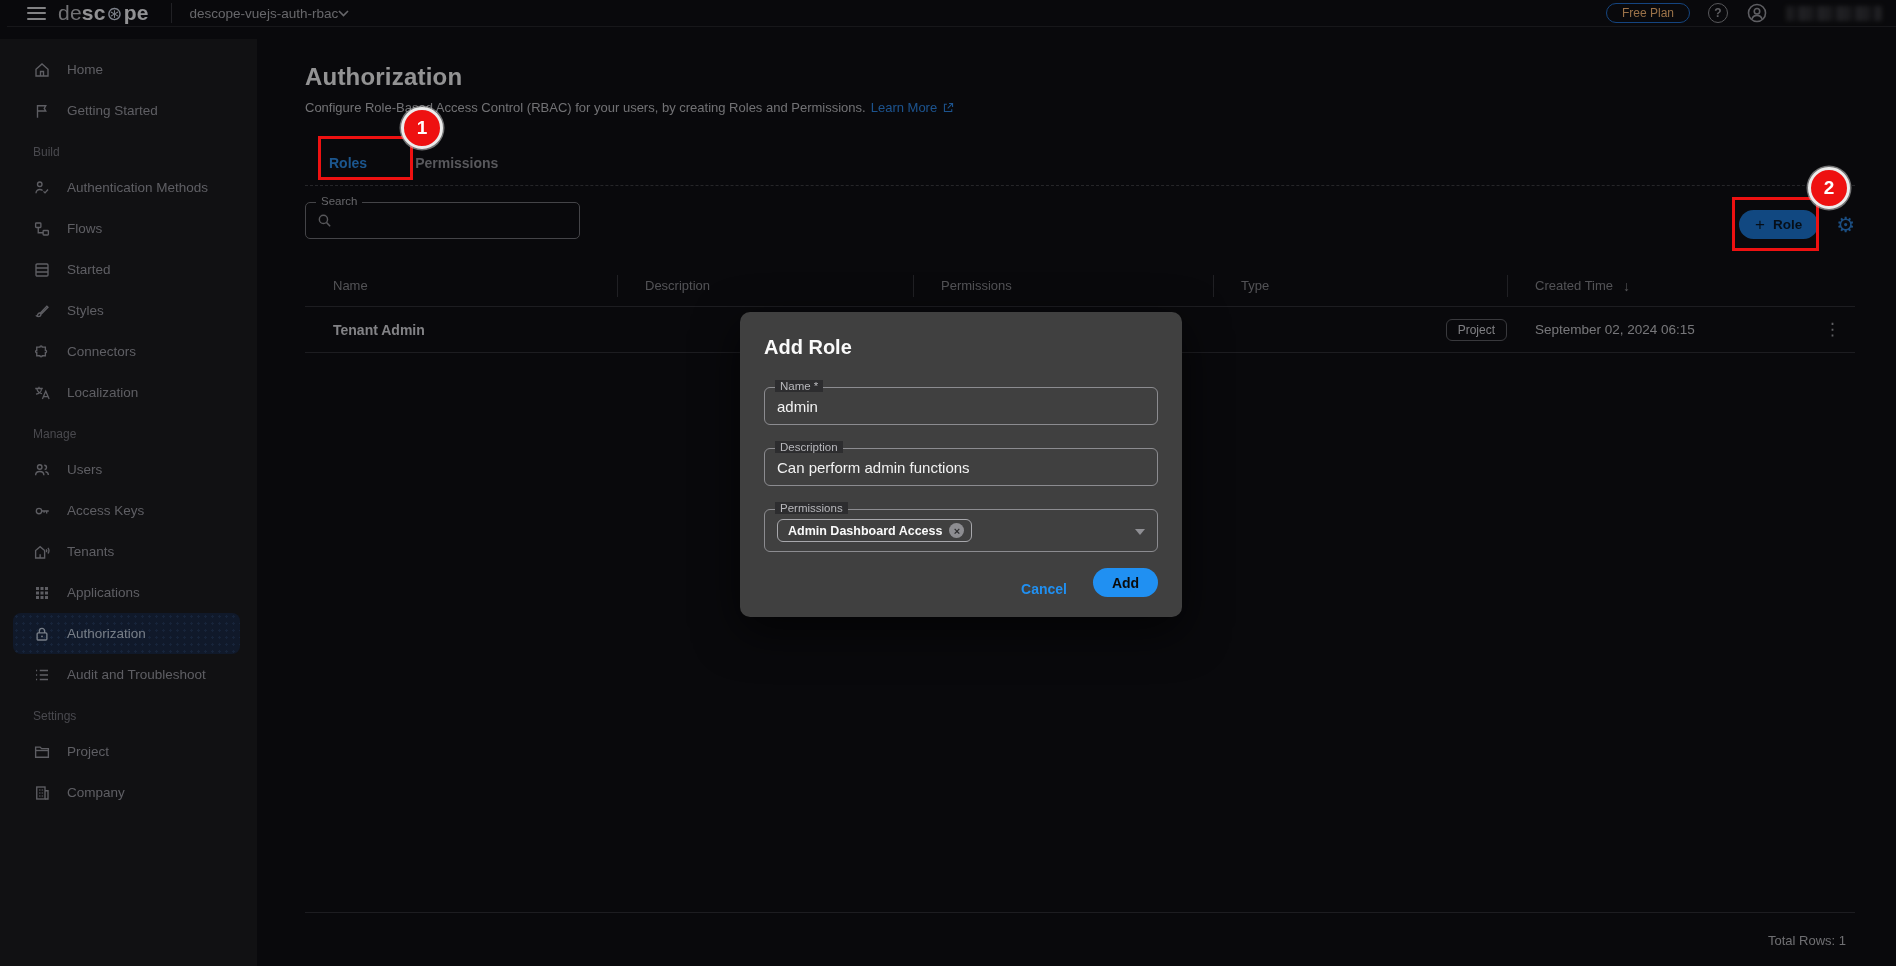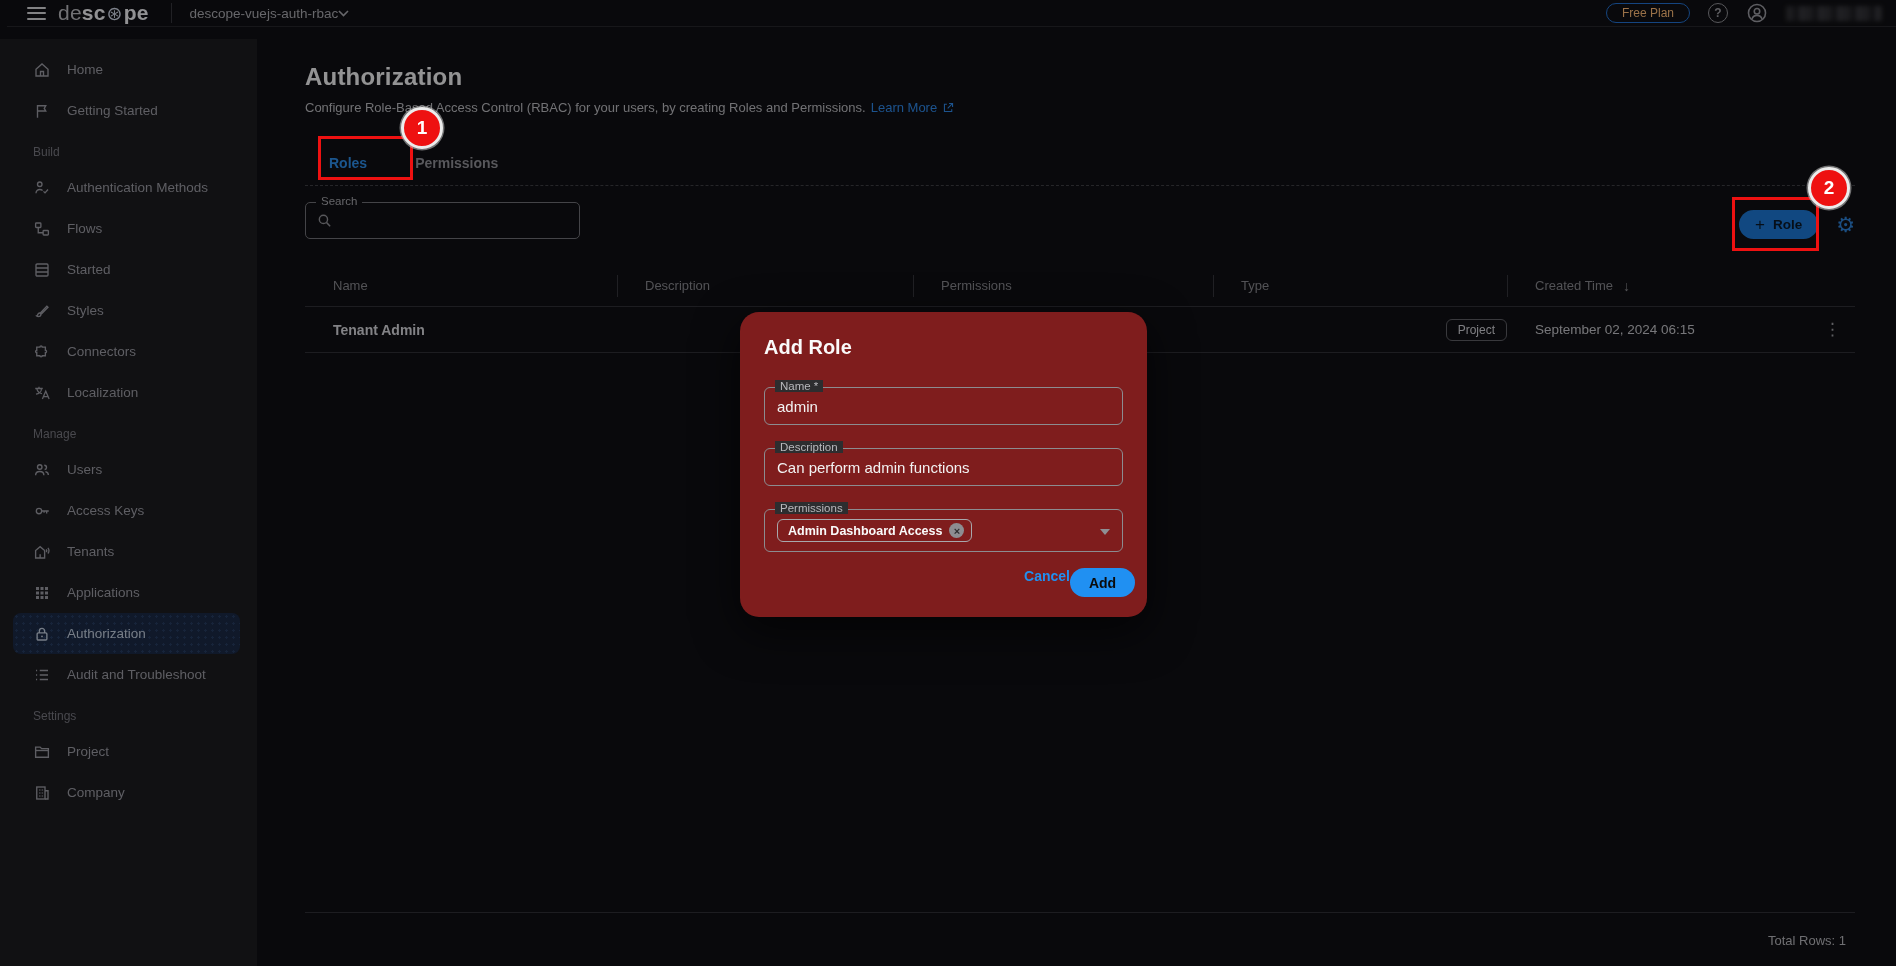--- a/index.html
+++ b/index.html
@@ -69,35 +69,35 @@
   .chip-outline { display:inline-block; border:1px solid #5c5c62; border-radius:6px; padding:3px 11px; font-size:12px; color:#cfcfd4; }
   .td.c5 { display:flex; align-items:center; }
   .kebab { margin-left:auto; margin-right:14px; color:#9a9aa0; font-size:17px; letter-spacing:0; cursor:pointer; line-height:1; }
   .sort-icon { color:#86868b; font-size:14px; }
 
   .footer-line { position:absolute; left:48px; right:41px; bottom:53px; border-top:1px solid #2e2e33; }
   .total-rows { position:absolute; right:50px; bottom:18px; font-size:13px; color:#b5b5ba; }
 
   
   .overlay { position:absolute; inset:0; background:rgba(4,4,7,.40); z-index:5; }
-  .modal { position:absolute; left:740px; top:312px; width:407px; height:305px; background:#7f1d1d;
-    border-radius:19px; box-shadow:0 14px 45px rgba(0,0,0,.65); z-index:6; padding:24px; }
+  .modal { position:absolute; left:740px; top:312px; width:442px; height:305px; background:#404040;
+    border-radius:10px; box-shadow:0 14px 45px rgba(0,0,0,.65); z-index:6; padding:24px; }
   .modal-title { color:#fafafa; font-size:20px; font-weight:700; margin-bottom:28px; }
   .field { position:relative; border:1px solid #8c8c90; border-radius:6px; height:38px;
     display:flex; align-items:center; padding:0 12px; margin-bottom:23px; }
   .field .fl { position:absolute; top:-8px; left:10px; background:#2d2d2f; padding:0 5px; font-size:11.5px; color:#b8b8bc; }
   .field .fv { color:#f2f2f2; font-size:15px; }
   .field.tall { height:43px; }
   .chip { display:inline-flex; align-items:center; gap:7px; border:1px solid #a8a8ac; border-radius:6px;
     padding:3px 7px 3px 10px; color:#fafafa; font-size:12.5px; font-weight:700; cursor:default; }
   .chip-x { width:15px; height:15px; border-radius:50%; background:#8d8d91; color:#2d2d2f; font-size:11px;
     font-weight:700; display:flex; align-items:center; justify-content:center; cursor:pointer; }
   .dd-arrow { position:absolute; right:12px; top:50%; margin-top:-2px; width:0; height:0;
     border-left:5px solid transparent; border-right:5px solid transparent; border-top:6px solid #8f8f94; cursor:pointer; }
-  .modal-actions { position:absolute; right:12px; bottom:20px; display:flex; align-items:flex-start; }
+  .modal-actions { position:absolute; right:24px; bottom:20px; display:flex; align-items:flex-end; gap:26px; }
   .cancel-btn { background:none; border:none; color:#2090f2; font-size:14px; font-weight:700; cursor:pointer; font-family:inherit; }
   .add-btn { background:#2090f2; color:#0b0b0b; border:none; border-radius:15px; height:29px; width:65px;
     font-size:14px; font-weight:700; cursor:pointer; font-family:inherit; }
 
   
   .ann { z-index:8; position:absolute; }
   .ann-rect { border:3px solid #ee1111; }
   .ann-rect-1 { left:318px; top:136px; width:95px; height:44px; }
   .ann-rect-2 { left:1732px; top:197px; width:87px; height:54px; }
   .ann-circle { width:42px; height:42px; border-radius:50%; background:#ee1111; border:3px solid #ececec;

